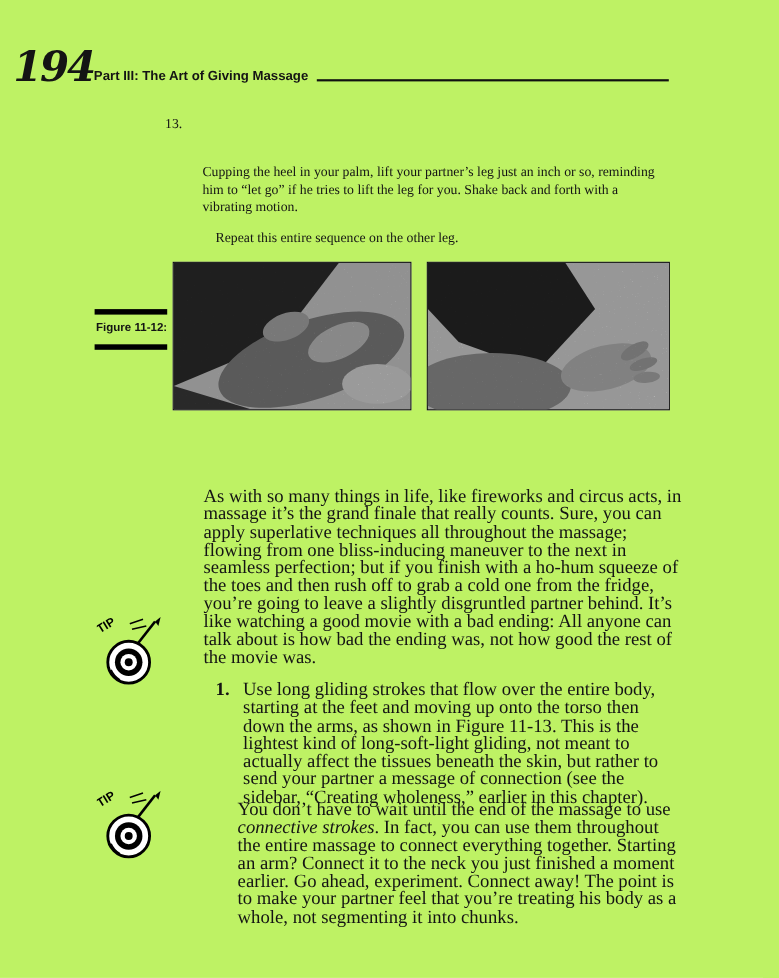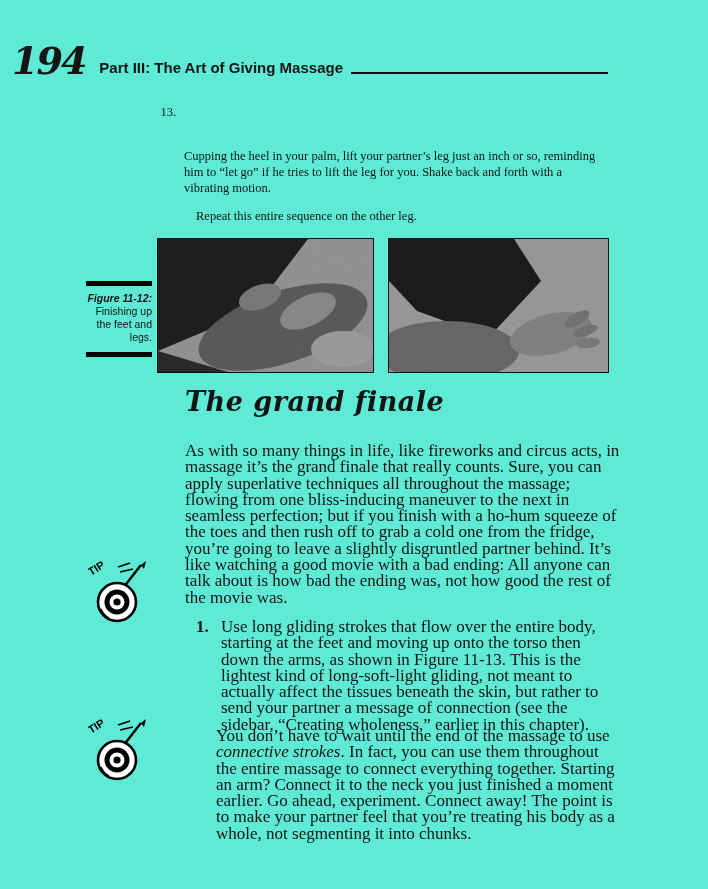--- a/index.html
+++ b/index.html
@@ -1,44 +1,44 @@
 <!DOCTYPE html>
 <html><head>
 <meta charset="utf-8">
 <style>
   html,body{margin:0;padding:0;background:#ffffff;}
   .sheet{
-    position:relative;width:708px;height:889px;background:#5eead4;
+    position:relative;width:708px;height:889px;background:#bef264;
     font-family:"Liberation Serif",serif;color:#141414;overflow:hidden;
   }
   
   .hdr{position:absolute;left:12px;top:44px;width:596px;display:flex;align-items:flex-end;}
   .pagenum{
     font-family:"DejaVu Serif",serif;font-style:italic;font-weight:bold;
     font-size:38px;line-height:34px;letter-spacing:-2px;
   }
   .hdr-title{
-    font-family:"Liberation Sans",sans-serif;font-weight:bold;font-size:15px;
-    margin-left:14px;padding-bottom:2px;white-space:nowrap;
+    font-family:"Liberation Sans",sans-serif;font-weight:bold;font-size:12px;
+    margin-left:0;padding-bottom:2px;white-space:nowrap;
   }
   .hdr-rule{flex:1;border-bottom:2px solid #111;margin-left:8px;margin-bottom:4px;}
   
   .listblock{position:absolute;left:150px;top:104px;width:458px;font-size:12.5px;line-height:16px;}
   .li{display:flex;margin-bottom:7px;}
-  .li .num{width:26px;text-align:right;margin-right:8px;flex:none;}
+  .li .num{width:26px;text-align:left;margin-right:8px;flex:none;}
   .li .txt{flex:1;margin-top:44px;}
   .note{margin-left:46px;margin-top:12px;}
   
   .figcap{
     position:absolute;left:86px;top:281px;width:66px;text-align:right;
     font-family:"Liberation Sans",sans-serif;font-size:10.5px;line-height:13px;
   }
   .figcap .bar{height:5px;background:#000;margin:0 0 6px 0;}
   .figcap .bar.btm{margin:8px 0 0 0;}
-  .figcap .flabel{font-weight:bold;font-style:italic;}
+  .figcap .flabel{font-weight:bold;}
   .photo{position:absolute;top:238px;height:133px;border:1px solid #111;background:#cfcfcf;}
   .photo.p1{left:157px;width:215px;}
   .photo.p2{left:388px;width:219px;}
   .photo svg{display:block;width:100%;height:100%;}
   
   .sechead{
     position:absolute;left:185px;top:386px;
     font-family:"DejaVu Serif",serif;font-style:italic;font-weight:bold;
     font-size:27px;letter-spacing:0.5px;
   }
@@ -68,21 +68,20 @@
     <div class="li">
       <span class="num">13.</span>
       <span class="txt">Cupping the heel in your palm, lift your partner’s leg just an inch or so, reminding him to “let go” if he tries to lift the leg for you. Shake back and forth with a vibrating motion.</span>
     </div>
     <div class="note">Repeat this entire sequence on the other leg.</div>
   </div>
 
   <div class="figcap">
     <div class="bar"></div>
     <div class="flabel">Figure 11-12:</div>
-    <div>Finishing up the feet and legs.</div>
     <div class="bar btm"></div>
   </div>
 
   <div class="photo p1">
     <svg viewBox="0 0 215 133" preserveAspectRatio="none">
       <defs>
         <filter id="g1">
             <feTurbulence type="fractalNoise" baseFrequency="0.8" numOctaves="3" stitchTiles="stitch"></feTurbulence>
           <feColorMatrix type="matrix" values="0 0 0 0 0  0 0 0 0 0  0 0 0 0 0  0.9 0.9 0.9 0 0"></feColorMatrix>
           </filter>
@@ -110,21 +109,20 @@
       <polygon points="0,0 125,0 152,42 100,98 28,72 0,42" fill="#262626"></polygon>
       <ellipse cx="58" cy="112" rx="72" ry="30" fill="#8f8f8f"></ellipse>
       <ellipse cx="162" cy="95" rx="42" ry="20" fill="#b3b3b3" transform="rotate(-14 162 95)"></ellipse>
       <ellipse cx="188" cy="80" rx="14" ry="6" fill="#9e9e9e" transform="rotate(-30 188 80)"></ellipse>
       <ellipse cx="196" cy="92" rx="13" ry="5" fill="#9e9e9e" transform="rotate(-18 196 92)"></ellipse>
       <ellipse cx="199" cy="104" rx="12" ry="5" fill="#a8a8a8" transform="rotate(-6 199 104)"></ellipse>
       <rect width="219" height="133" filter="url(#g2)" opacity="0.28"></rect>
     </svg>
   </div>
 
-  <div class="sechead">The grand finale</div>
 
   <div class="para para1">As with so many things in life, like fireworks and circus acts, in massage it’s the grand finale that really counts. Sure, you can apply superlative techniques all throughout the massage; flowing from one bliss-inducing maneuver to the next in seamless perfection; but if you finish with a ho-hum squeeze of the toes and then rush off to grab a cold one from the fridge, you’re going to leave a slightly disgruntled partner behind. It’s like watching a good movie with a bad ending: All anyone can talk about is how bad the ending was, not how good the rest of the movie was.</div>
 
   <div class="para step1">
     <span class="num">1.</span>
     <span class="txt">Use long gliding strokes that flow over the entire body, starting at the feet and moving up onto the torso then down the arms, as shown in Figure 11-13. This is the lightest kind of long-soft-light gliding, not meant to actually affect the tissues beneath the skin, but rather to send your partner a message of connection (see the sidebar, “Creating wholeness,” earlier in this chapter).</span>
   </div>
 
   <div class="para tip2para">
     <span>You don’t have to wait until the end of the massage to use </span><em>connective strokes</em><span>. In fact, you can use them throughout the entire massage to connect everything together. Starting an arm? Connect it to the neck you just finished a moment earlier. Go ahead, experiment. Connect away! The point is to make your partner feel that you’re treating his body as a whole, not segmenting it into chunks.</span>

